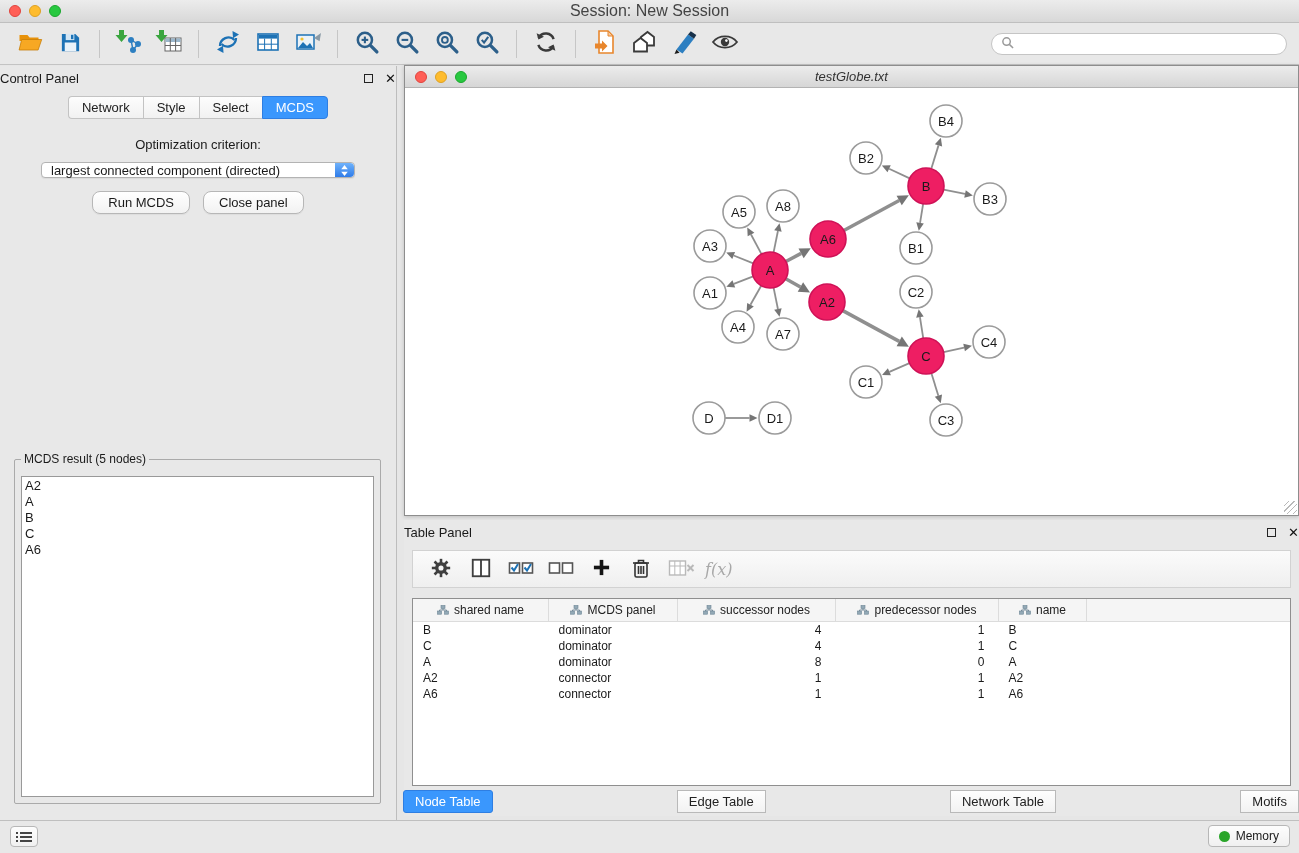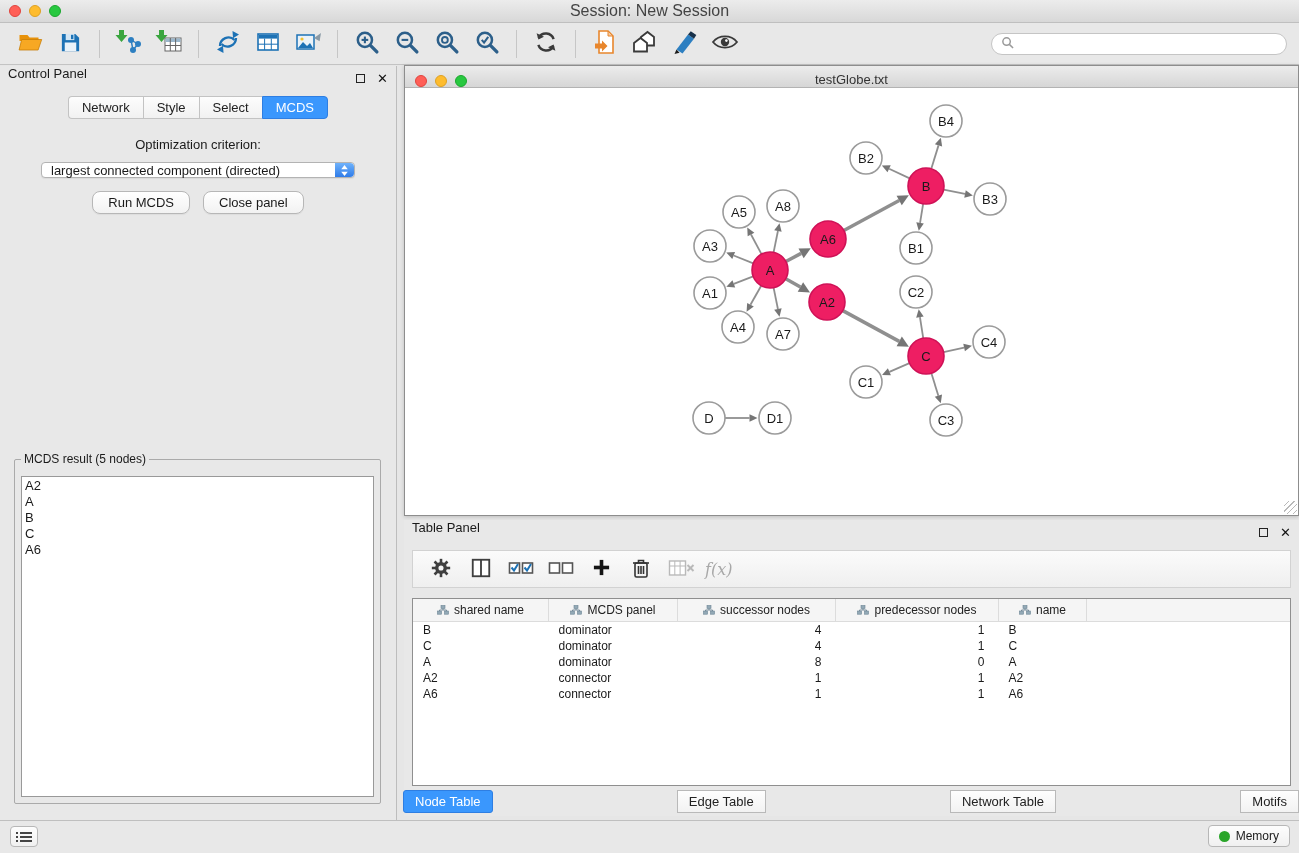--- a/index.html
+++ b/index.html
@@ -45,21 +45,21 @@
   .searchbox input{
     border:none;outline:none;background:transparent;flex:1;font-size:12px;
     font-family:"Liberation Sans","DejaVu Sans",sans-serif;
   }
   
   .control-panel{
     position:absolute;left:0;top:66px;width:397px;bottom:33px;
     background:#e8e8e8;border-right:1px solid #bdbdbd;box-sizing:border-box;
   }
   .panel-header{
-    height:24px;display:flex;padding:0 8px;font-size:13px;color:#1a1a1a;
+    height:24px;display:flex;align-items:center;padding:0 0;font-size:13px;color:#1a1a1a;
   }
   .win-controls{margin-left:auto;display:flex;align-items:center;gap:12px;}
   .float-ic{width:9px;height:9px;border:1.5px solid #222;display:inline-block;box-sizing:border-box;cursor:pointer;}
   .close-ic{font-size:13px;font-weight:bold;color:#111;cursor:pointer;line-height:1;}
   .segtabs{display:flex;justify-content:center;margin-top:6px;}
   .seg{
     padding:3px 13px;font-size:13px;background:linear-gradient(#fdfdfd,#f1f1f1);
     border:1px solid #c3c3c3;border-right:none;cursor:pointer;color:#222;
   }
   .seg:first-child{border-radius:4px 0 0 4px;}
@@ -98,21 +98,21 @@
   }
   .result-item{cursor:default;}
   
   .net-window{
     position:absolute;left:404px;top:65px;right:0;height:451px;
     background:#fff;border:1px solid #8d8d8d;box-sizing:border-box;
     box-shadow:0 1px 4px rgba(0,0,0,.18);
   }
   .net-titlebar{
     position:relative;height:21px;background:linear-gradient(#ececec,#d6d6d6);
-    border-bottom:1px solid #b3b3b3;display:flex;align-items:flex-end;
+    border-bottom:1px solid #b3b3b3;display:flex;align-items:center;font-style:italic;
   }
   .net-titlebar .traffic{margin-left:10px;}
   .net-title{position:absolute;left:0;right:0;text-align:center;font-size:13px;color:#333;pointer-events:none;}
   .graph-canvas{position:absolute;left:0;top:21px;width:893px;height:428px;display:block;}
   .resize-grip{
     position:absolute;right:1px;bottom:1px;width:13px;height:13px;cursor:nwse-resize;
     background:repeating-linear-gradient(135deg,transparent 0 3px,#b9b9b9 3px 4px);
   }
   
   .table-panel{position:absolute;left:404px;top:520px;right:0;bottom:37px;background:#e8e8e8;}

